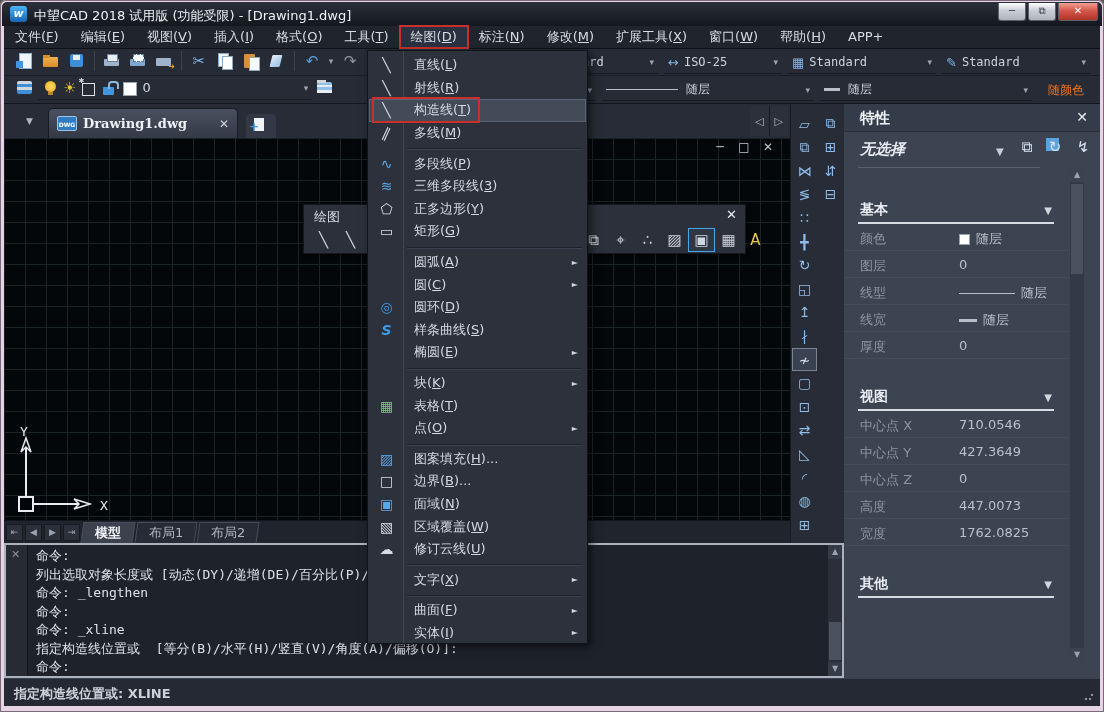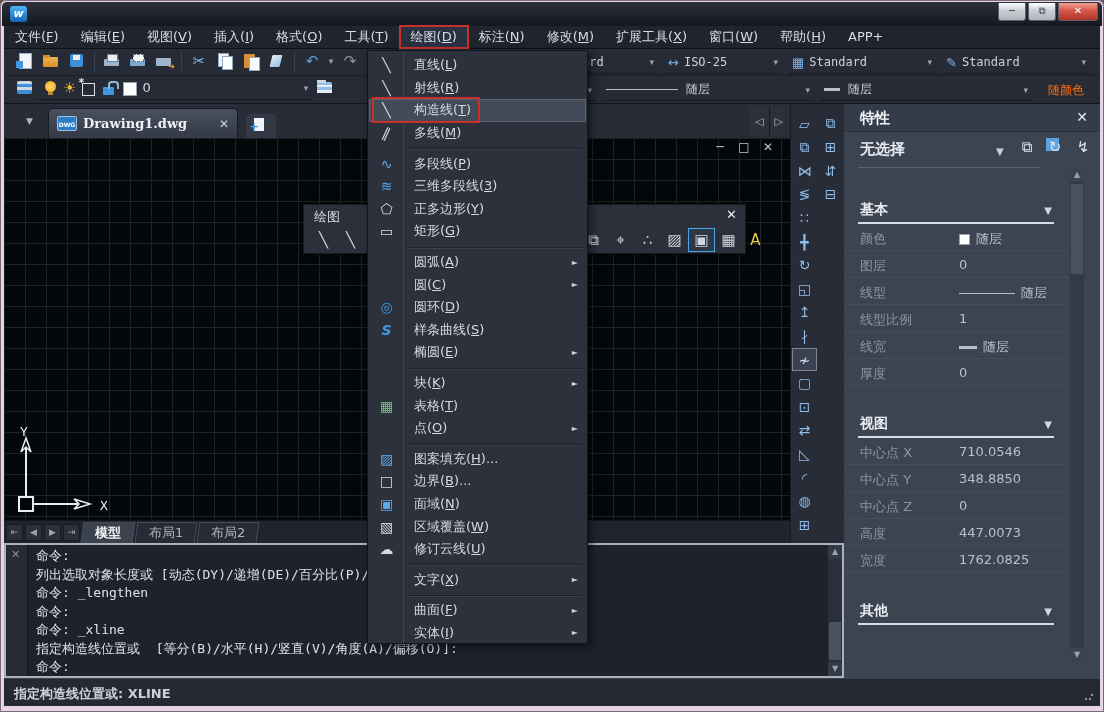--- a/index.html
+++ b/index.html
@@ -165,21 +165,21 @@
   .modcell { position:absolute; width:25px; height:23px; display:flex; align-items:center;
     justify-content:center; font-size:14px; color:#8fbce8; }
   .modcell.pressed { background:#3a4150; box-shadow:0 0 0 1px #7b8494 inset; color:#cfe0f2; }
   
   #props { position:absolute; left:844px; top:104px; width:256px; height:574px; background:#3c4351; }
   #props-header { position:absolute; left:0; top:0; width:100%; height:28px; background:#353c49;
     border-bottom:1px solid #2a2f3a; }
   #props-title { position:absolute; left:16px; top:5px; color:#eef1f5; font-size:15px; font-weight:bold; }
   #props-close { position:absolute; right:12px; top:5px; color:#e8ecf2; font-size:14px; font-weight:bold; }
   #props-selrow { position:absolute; left:0; top:30px; width:100%; height:34px; }
-  #props-selection { position:absolute; left:16px; top:6px; color:#e8ecf2; font-size:15px; font-weight:bold; }
+  #props-selection { position:absolute; left:16px; top:6px; color:#e8ecf2; font-size:15px; font-weight:bold;font-style:italic; }
   #props-sel-caret { position:absolute; left:152px; top:12px; color:#c8cfd8; font-size:10px; }
   #props-selrow::after { content:""; position:absolute; left:14px; right:60px; bottom:0; height:1px; background:#59606e; }
   .psel-ic { position:absolute; top:4px; width:22px; text-align:center; font-size:15px; color:#d8e4f2; }
   #psel-blue { position:absolute; left:202px; top:4px; width:13px; height:13px; background:#5aa2e0; }
   #props-scroll { position:absolute; right:16px; top:64px; width:14px; bottom:16px; background:#333946; }
   .pscroll-btn { position:absolute; left:0; width:14px; height:14px; background:#3c4350; color:#9aa2af;
     font-size:8px; text-align:center; line-height:14px; }
   #props-thumb { position:absolute; left:1px; top:16px; width:12px; height:90px; background:#4a5260; }
   #props-content { position:absolute; left:0; top:94px; width:224px; }
   .psec-header { position:relative; height:26px; margin:0 14px; border-bottom:2px solid #d7dce4; }
@@ -223,20 +223,21 @@
       radial-gradient(circle at 6px 8px,#8a93a0 1.2px,transparent 1.6px),
       radial-gradient(circle at 8px 4px,#8a93a0 1.2px,transparent 1.6px); }
 </style>
 </head>
 <body>
 
 <div id="app">
 
   <div id="titlebar">
     <div id="app-icon">w</div>
+    <div id="title-text">中望CAD 2018 试用版 (功能受限) - [Drawing1.dwg]</div>
     <div class="winbtn" id="btn-min">─</div>
     <div class="winbtn" id="btn-max">⧉</div>
     <div class="winbtn" id="btn-close">✕</div>
   </div>
 
   <div id="menubar"><span class="mitem">文件(<u>F</u>)</span><span class="mitem">编辑(<u>E</u>)</span><span class="mitem">视图(<u>V</u>)</span><span class="mitem">插入(<u>I</u>)</span><span class="mitem">格式(<u>O</u>)</span><span class="mitem">工具(<u>T</u>)</span><span class="mitem hl">绘图(<u>D</u>)</span><span class="mitem">标注(<u>N</u>)</span><span class="mitem">修改(<u>M</u>)</span><span class="mitem">扩展工具(<u>X</u>)</span><span class="mitem">窗口(<u>W</u>)</span><span class="mitem">帮助(<u>H</u>)</span><span class="mitem">APP+</span></div>
 
   <div id="tb1">
     <div class="tbrow" id="tb1-left">
         <span class="tcell">
@@ -559,26 +560,20 @@
           </span>
         </div>
         <div class="prow">
           <span class="plabel">线型</span>
           <span class="pvalue">
             <span class="pdash"></span>
             <span>随层</span>
           </span>
         </div>
         <div class="prow">
-          <span class="plabel">线型比例</span>
-          <span class="pvalue">
-            <span>1</span>
-          </span>
-        </div>
-        <div class="prow">
           <span class="plabel">线宽</span>
           <span class="pvalue">
             <span class="pdash short"></span>
             <span>随层</span>
           </span>
         </div>
         <div class="prow">
           <span class="plabel">厚度</span>
           <span class="pvalue">
             <span>0</span>
@@ -591,21 +586,21 @@
         </div>
         <div class="prow">
           <span class="plabel">中心点 X</span>
           <span class="pvalue">
             <span>710.0546</span>
           </span>
         </div>
         <div class="prow">
           <span class="plabel">中心点 Y</span>
           <span class="pvalue">
-            <span>348.8850</span>
+            <span>427.3649</span>
           </span>
         </div>
         <div class="prow">
           <span class="plabel">中心点 Z</span>
           <span class="pvalue">
             <span>0</span>
           </span>
         </div>
         <div class="prow">
           <span class="plabel">高度</span>

